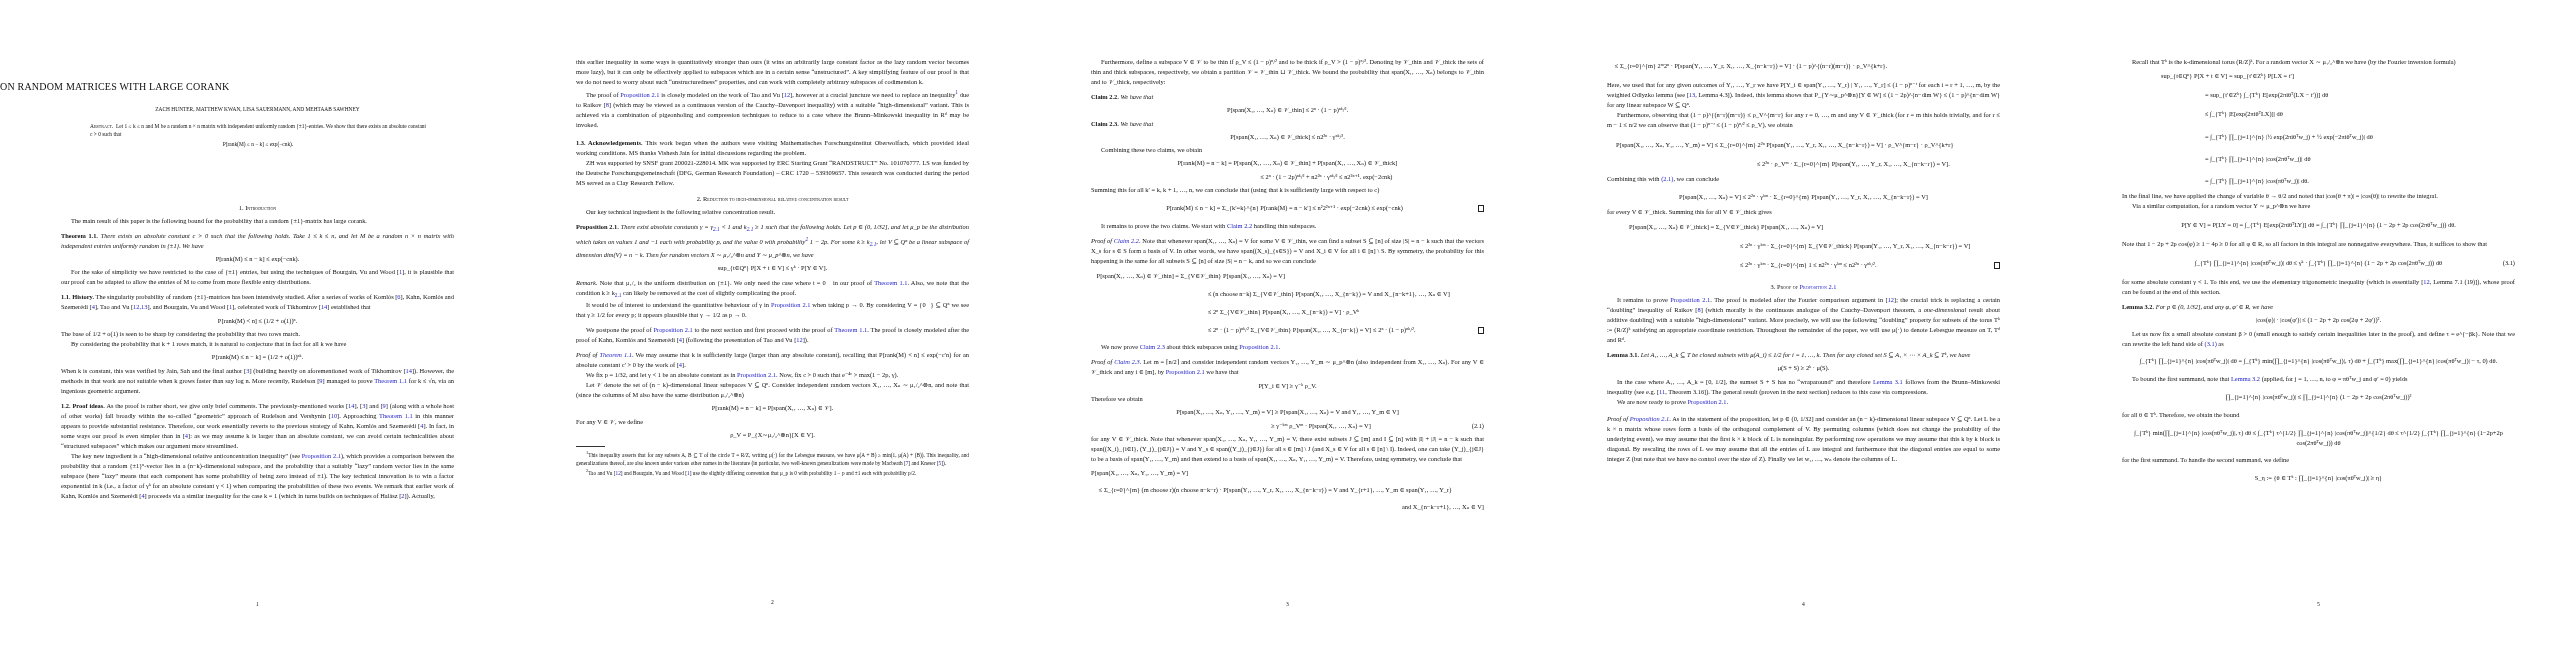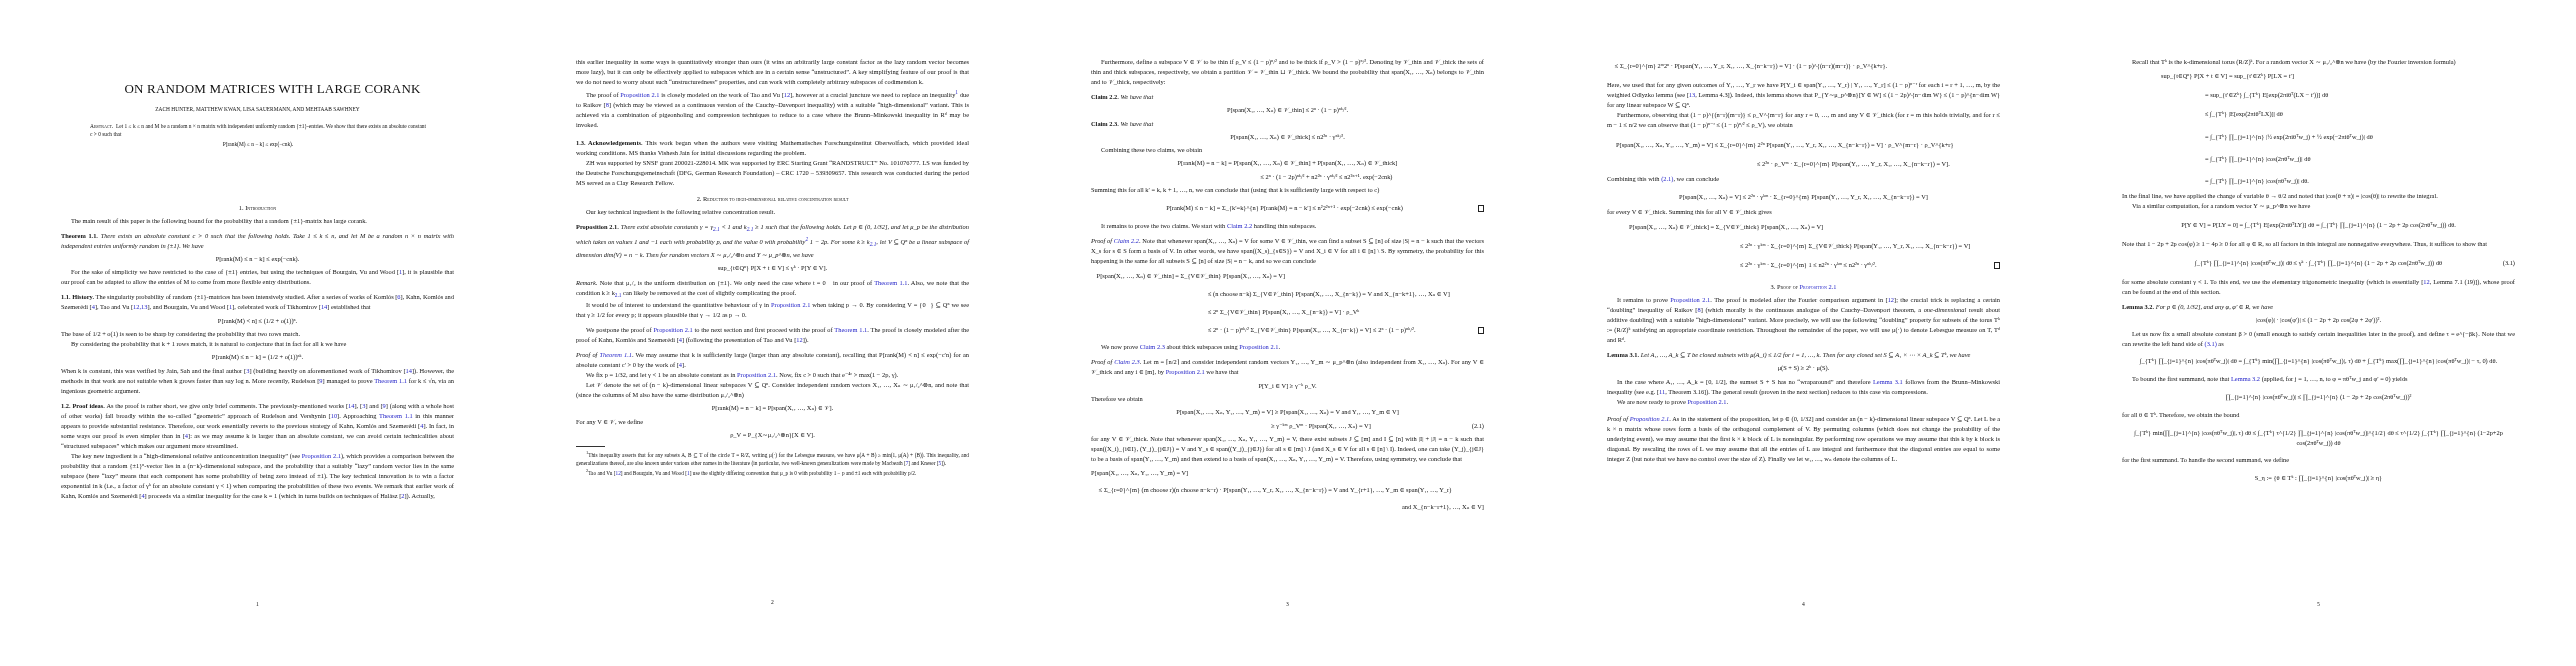--- a/index.html
+++ b/index.html
@@ -13,21 +13,21 @@
   .ind { text-indent:10px; }
   .gap { margin-top:5px; }
   .gap2 { margin-top:7.8px; }
   .eq { text-align:center; margin:3.3px 0; font-style:normal; }
   .eqr { text-align:center; margin:3.3px 0; position:relative; }
   .eqr .tag { position:absolute; right:0; top:0; }
   .link { color:#2424c8; }
   .it { font-style:italic; }
   .b { font-weight:bold; }
   .sc { font-variant:small-caps; }
-  .title { position:absolute; top:81px; left:15px; width:515px; text-align:center; font-size:13px; letter-spacing:0.2px; }
+  .title { position:absolute; top:81px; left:0; width:515px; text-align:left; font-size:10px; letter-spacing:0.2px; }
   .authors { position:absolute; top:106px; left:0; width:515px; text-align:center; font-size:5.4px; }
   .abstract { position:absolute; top:123px; left:90px; width:336px; font-size:5.4px; line-height:7.8px; text-align:justify; }
   .abstract .eq { margin:2.2px 0; }
   .sec-head { text-align:center; margin:5.6px 0 3.3px 0; }
   .pagenum { position:absolute; top:606px; left:0; width:515px; text-align:center; font-size:5.6px; }
   .p1 .pagenum { top:601px; }
   .p2 .pagenum { top:599px; }
   .p3 .pagenum { top:601px; }
   .p4 .pagenum { top:601px; }
   .p5 .pagenum { top:601px; }

